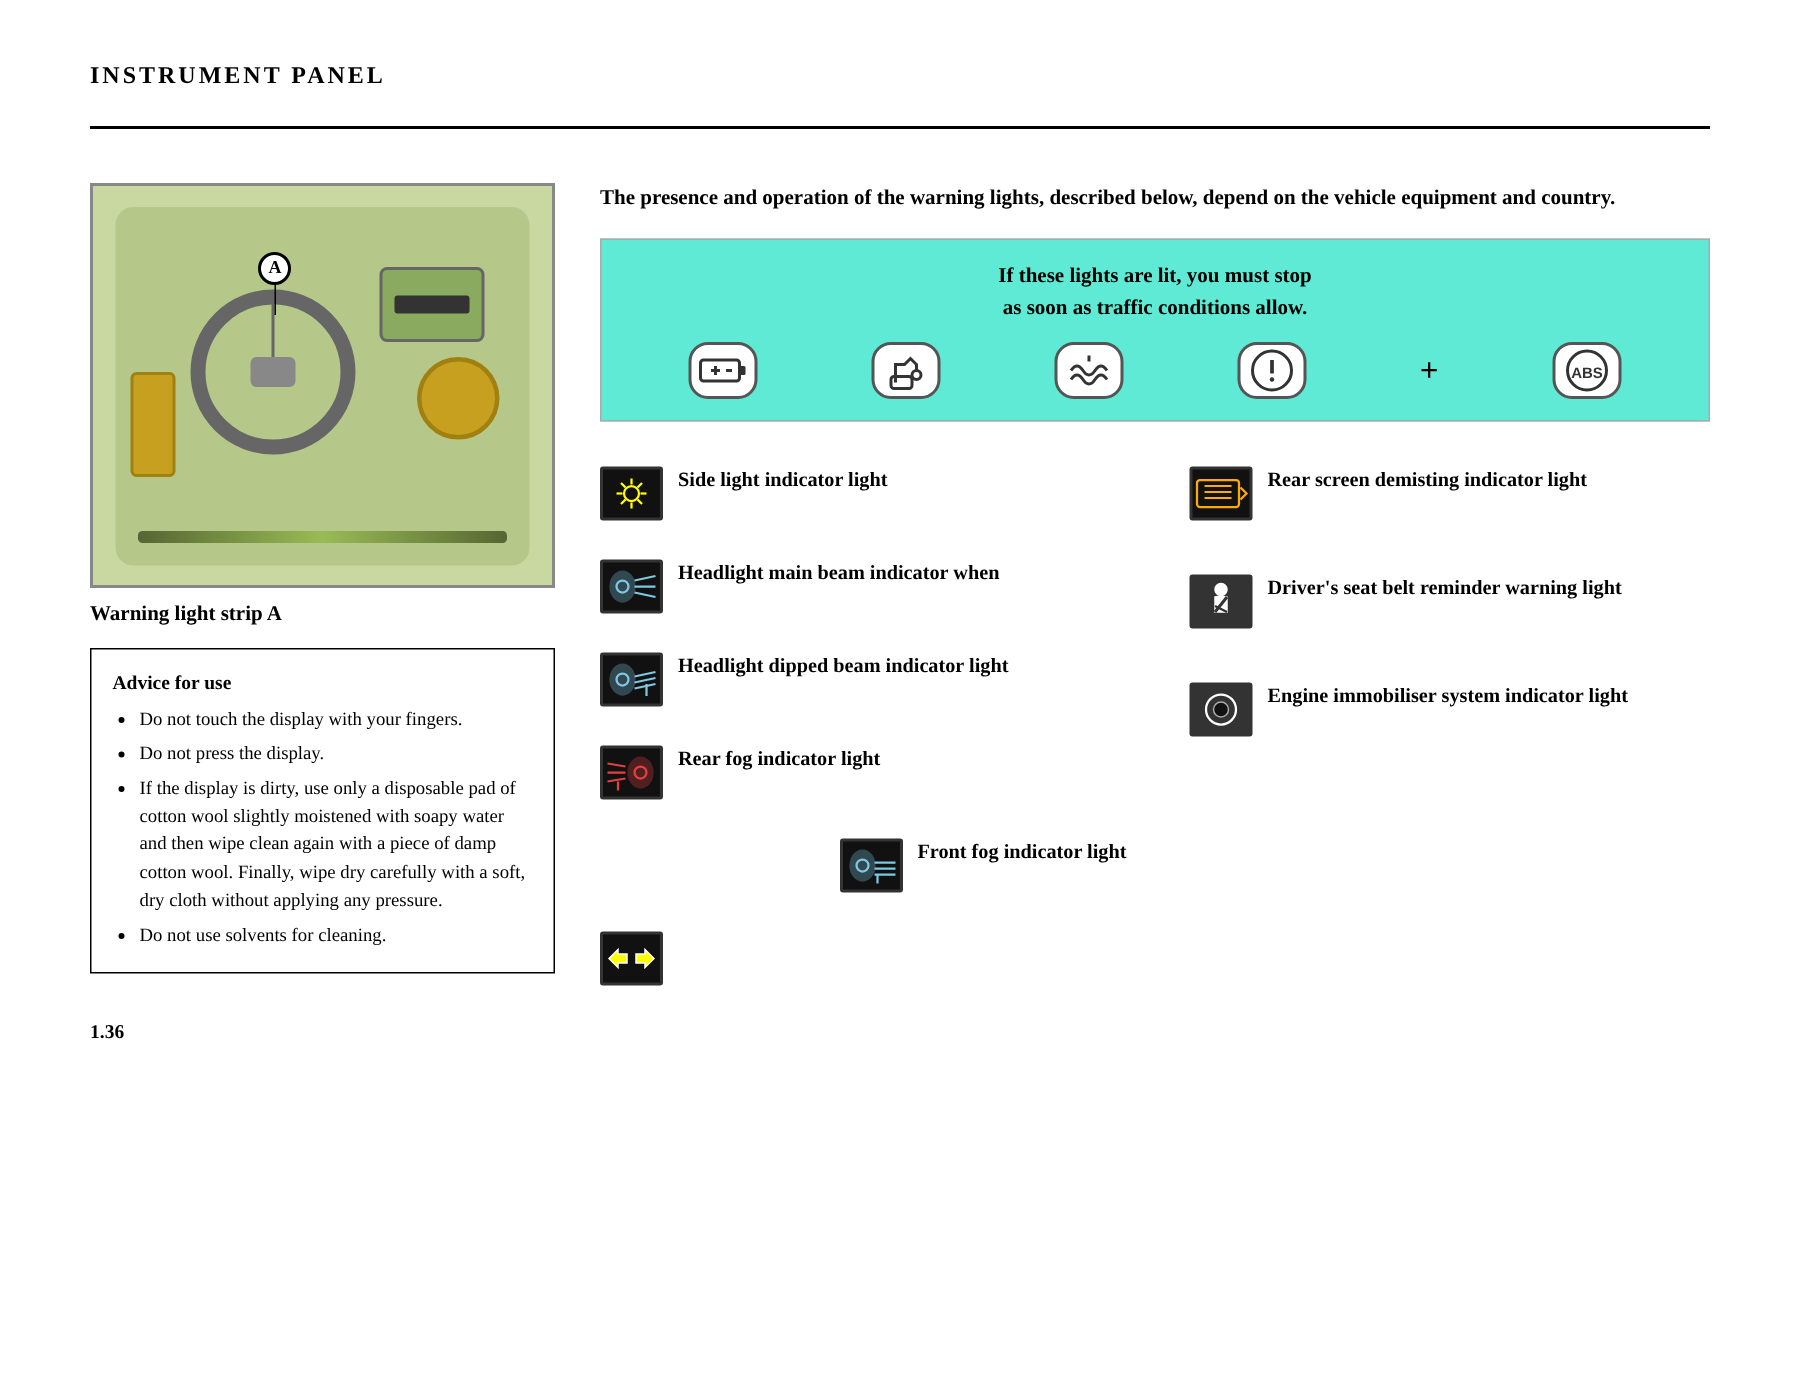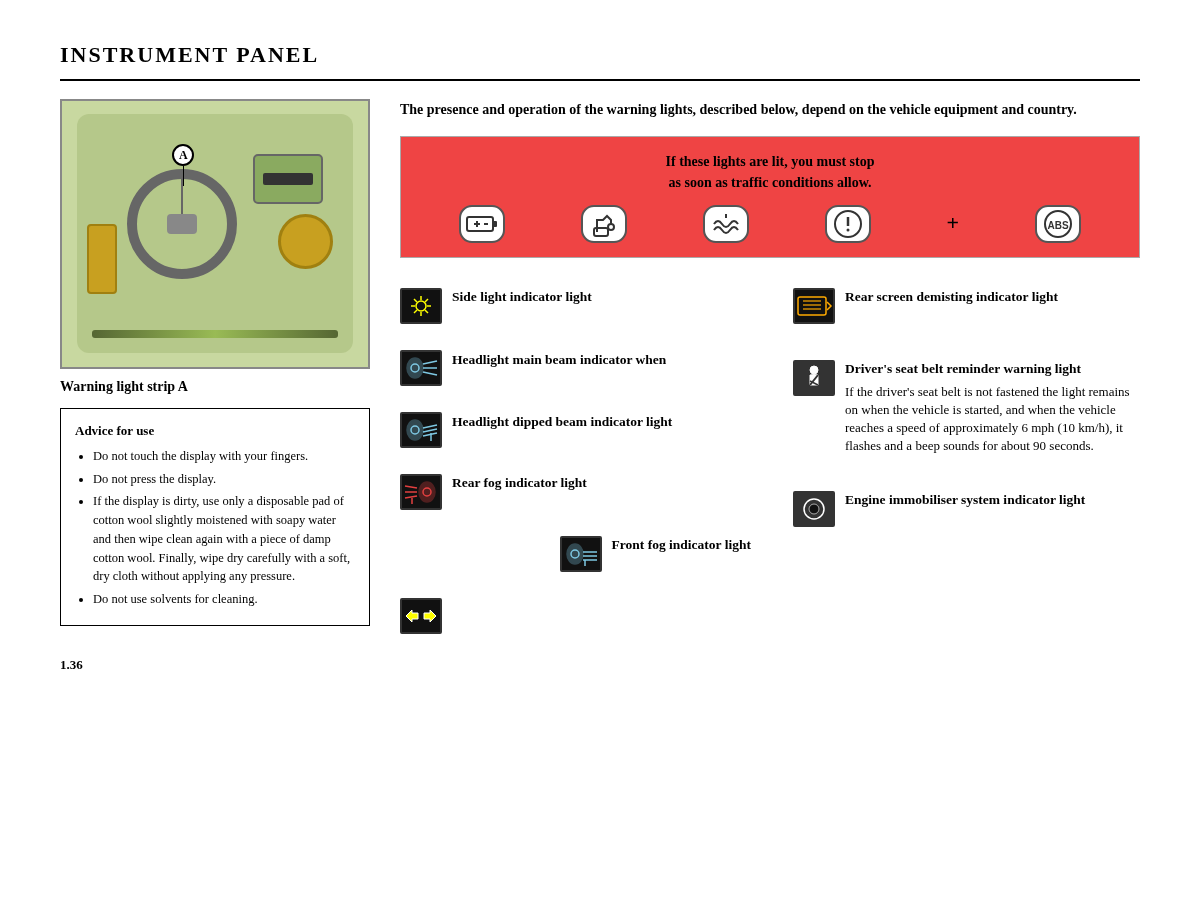--- a/index.html
+++ b/index.html
@@ -7,27 +7,27 @@
       font-family: 'Times New Roman', Times, serif;
       background: #fff;
       color: #000;
       width: 1200px;
       min-height: 916px;
       padding: 40px 60px;
       font-size: 14px;
       line-height: 1.4;
     }
     h1.page-title {
-      font-size: 22px;
+      font-size: 16px;
       font-weight: bold;
       letter-spacing: 2px;
       text-transform: uppercase;
       border-bottom: 2px solid #000;
-      padding-bottom: 8px;
-      margin-bottom: 18px;
+      padding-bottom: 22px;
+      margin-bottom: 36px;
     }
     .main-layout {
       display: flex;
       gap: 30px;
     }
     .left-col {
       width: 310px;
       flex-shrink: 0;
     }
     .right-col {
@@ -133,21 +133,21 @@
     .advice-box li {
       margin-bottom: 4px;
     }
     .intro-text {
       font-weight: bold;
       font-size: 14px;
       line-height: 1.5;
       margin-bottom: 16px;
     }
     .warning-box {
-      background: #ef4444;
+      background: #5eead4;
       border: 1px solid #aaa;
       padding: 14px 20px;
       text-align: center;
       margin-bottom: 20px;
     }
     .warning-box-title {
       font-weight: bold;
       font-size: 14px;
       margin-bottom: 12px;
       line-height: 1.5;
@@ -433,21 +433,20 @@
 
               <circle cx="18" cy="7" r="4" fill="#fff"></circle>
               <path d="M14 12 Q18 11 22 12 L22 22 L14 22 Z" fill="#fff"></path>
 
               <line x1="22" y1="12" x2="14" y2="22" stroke="#333" stroke-width="2"></line>
               <line x1="14" y1="18" x2="22" y2="22" stroke="#333" stroke-width="1.5"></line>
             </svg>
           </div>
           <div>
             <div class="ind-text">Driver's seat belt reminder warning light</div>
-            <div class="ind-text-normal" style="margin-top:4px;">If the driver's seat belt is not fastened the light remains on when the vehicle is started, and when the vehicle reaches a speed of approximately 6 mph (10 km/h), it flashes and a beep sounds for about 90 seconds.</div>
           </div>
         </div>
 
         <div class="single-indicator right-single" style="margin-top:16px;">
           <div class="ind-icon" style="background:#333;">
             <svg width="36" height="30" viewBox="0 0 36 30">
               <circle cx="18" cy="15" r="10" stroke="#fff" stroke-width="1.5" fill="#333"></circle>
               <circle cx="18" cy="15" r="5" fill="#111" stroke="#aaa" stroke-width="1"></circle>
             </svg>
           </div>

